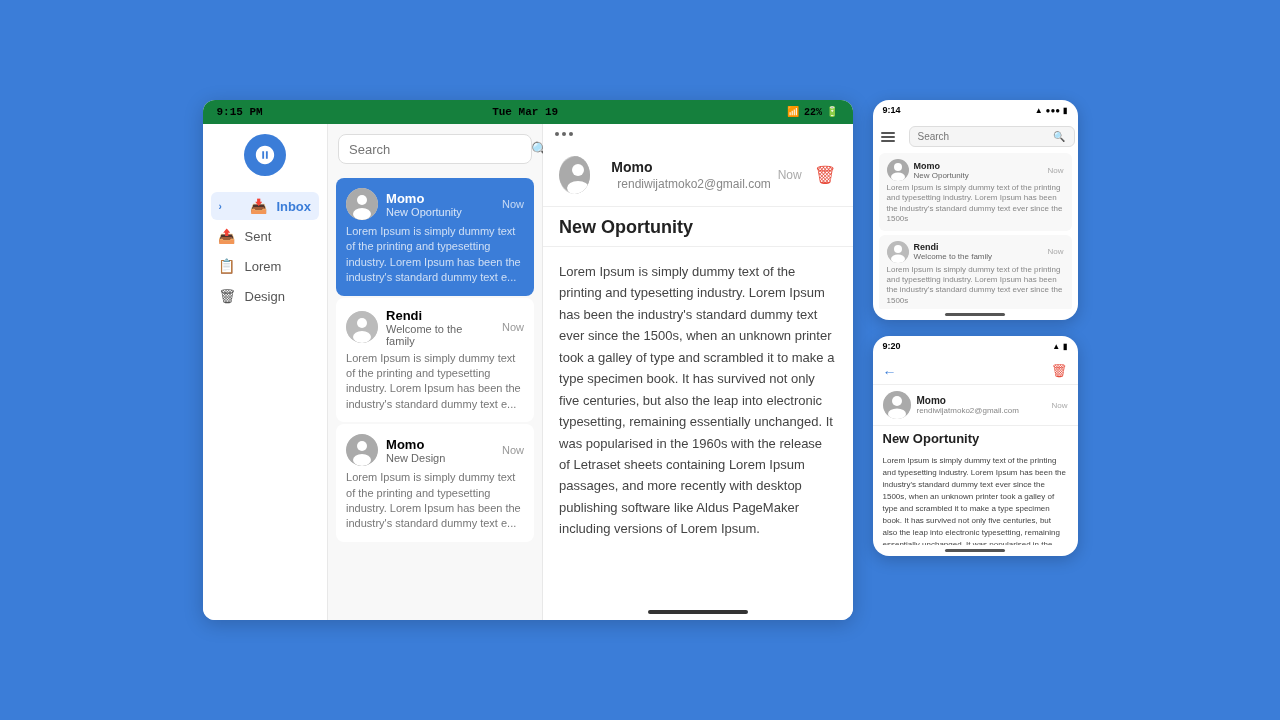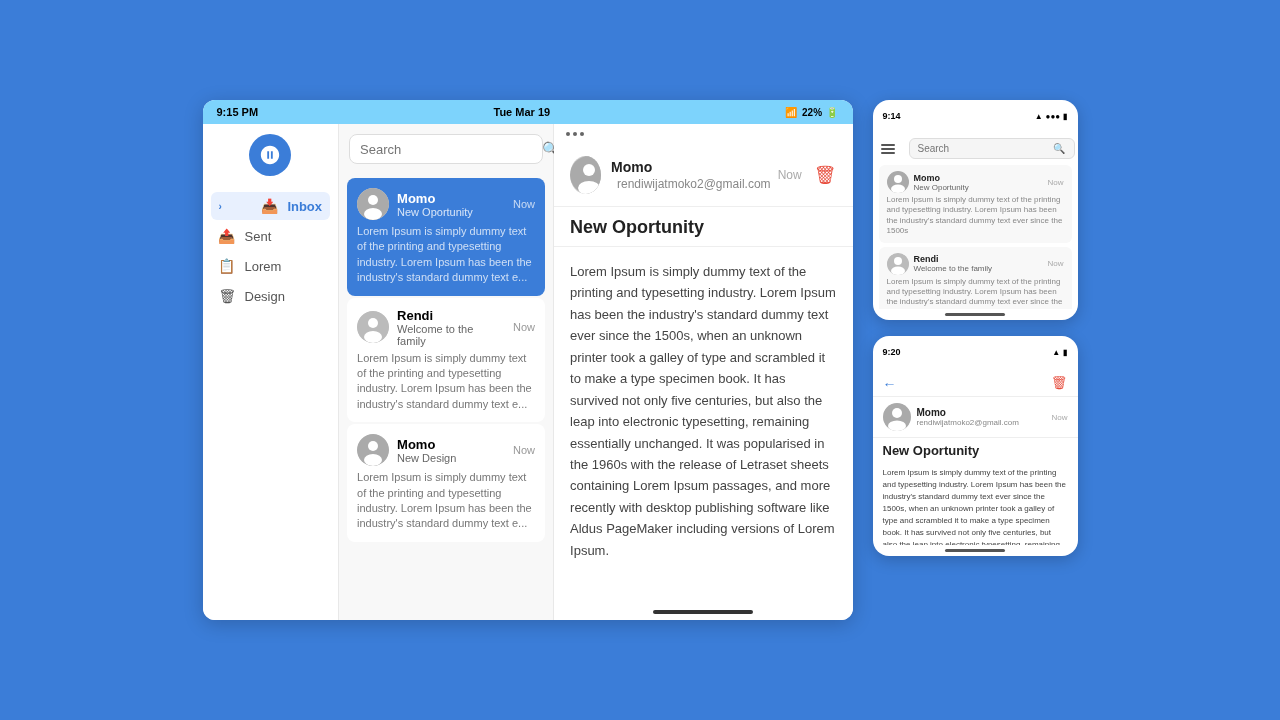--- a/index.html
+++ b/index.html
@@ -33,21 +33,22 @@
       box-shadow: 0 4px 20px rgba(0,0,0,0.2);
     }
 
     .status-bar {
       display: flex;
       justify-content: space-between;
       align-items: center;
       padding: 6px 14px;
       font-size: 11px;
       font-weight: 600;
-      background: #7dd3fc;
+      background: #15803d;
+      font-family: Liberation Mono, monospace;
     }
 
     .status-bar .time { font-weight: 700; font-size: 11px; }
     .status-bar .date { font-size: 11px; }
     .status-bar .status-icons { display: flex; align-items: center; gap: 4px; font-size: 10px; }
 
     .app-body {
       display: flex;
       flex: 1;
       overflow: hidden;
@@ -201,21 +202,21 @@
     .detail-avatar {
       width: 38px;
       height: 38px;
       border-radius: 50%;
       background: #ccc;
       overflow: hidden;
     }
 
     .detail-avatar svg { width: 38px; height: 38px; }
 
-    .detail-name { font-weight: 700; font-size: 14px; color: #222; }
+    .detail-name { font-weight: 700; font-size: 14px; color: #222; margin-left: 11px; }
     .detail-time { font-size: 12px; color: #aaa; }
 
     .delete-btn { background: none; border: none; cursor: pointer; color: #e74c3c; font-size: 18px; }
 
     .detail-subject {
       padding: 10px 16px 8px;
       font-size: 18px;
       font-weight: 700;
       color: #222;
       border-bottom: 1px solid #eee;
@@ -258,21 +259,21 @@
       height: 220px;
       box-shadow: 0 4px 16px rgba(0,0,0,0.2);
       display: flex;
       flex-direction: column;
     }
 
     .phone-status-bar {
       display: flex;
       justify-content: space-between;
       align-items: center;
-      padding: 11px 10px;
+      padding: 5px 10px;
       font-size: 9px;
       font-weight: 700;
     }
 
     .phone-status-icons { display: flex; align-items: center; gap: 3px; font-size: 8px; }
 
     .phone-search-bar {
       margin: 4px 8px;
       display: flex;
       align-items: center;

